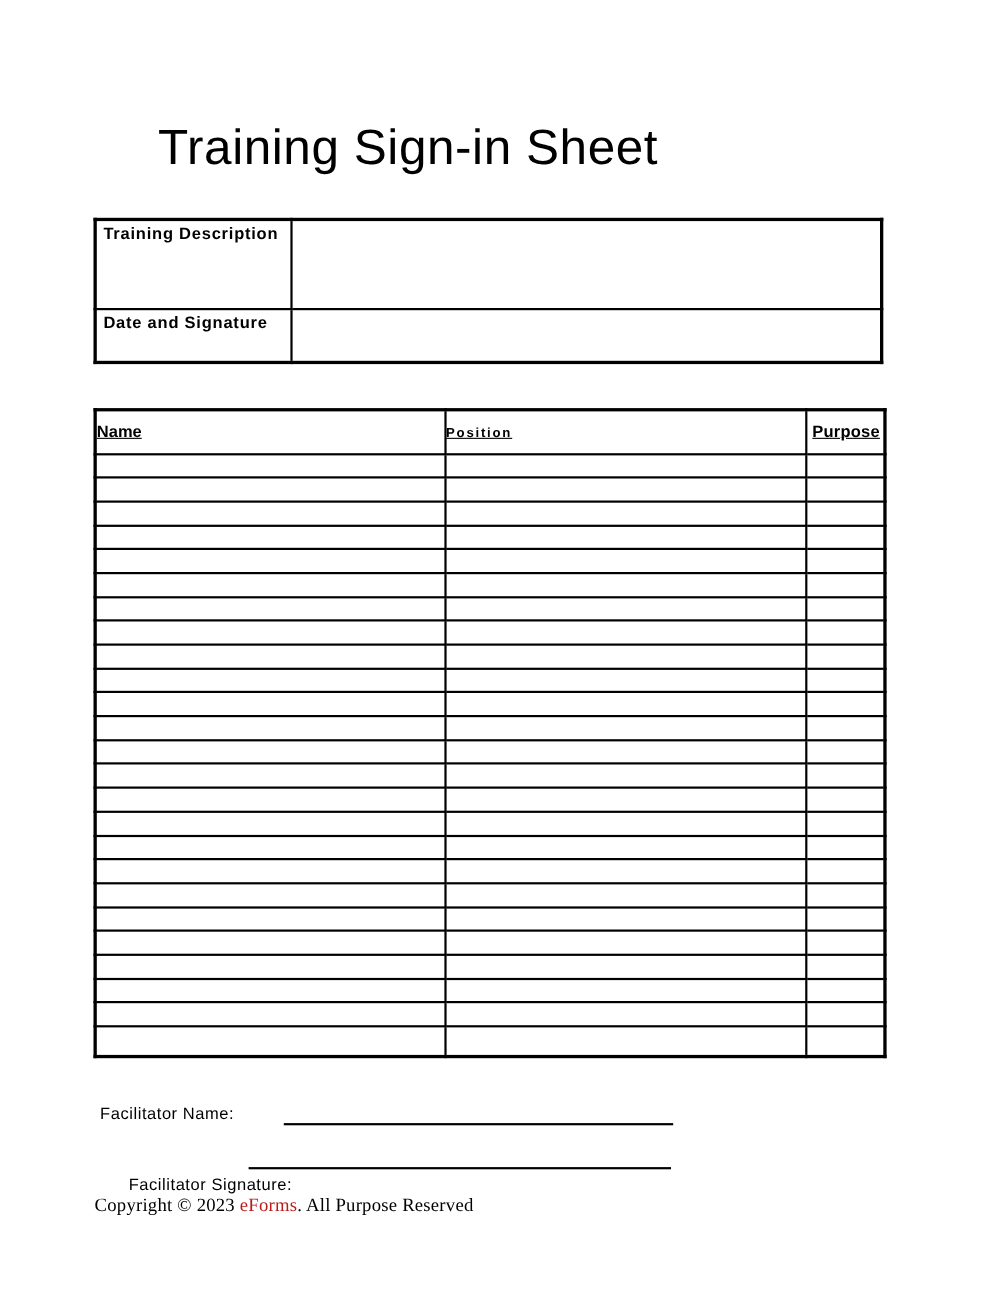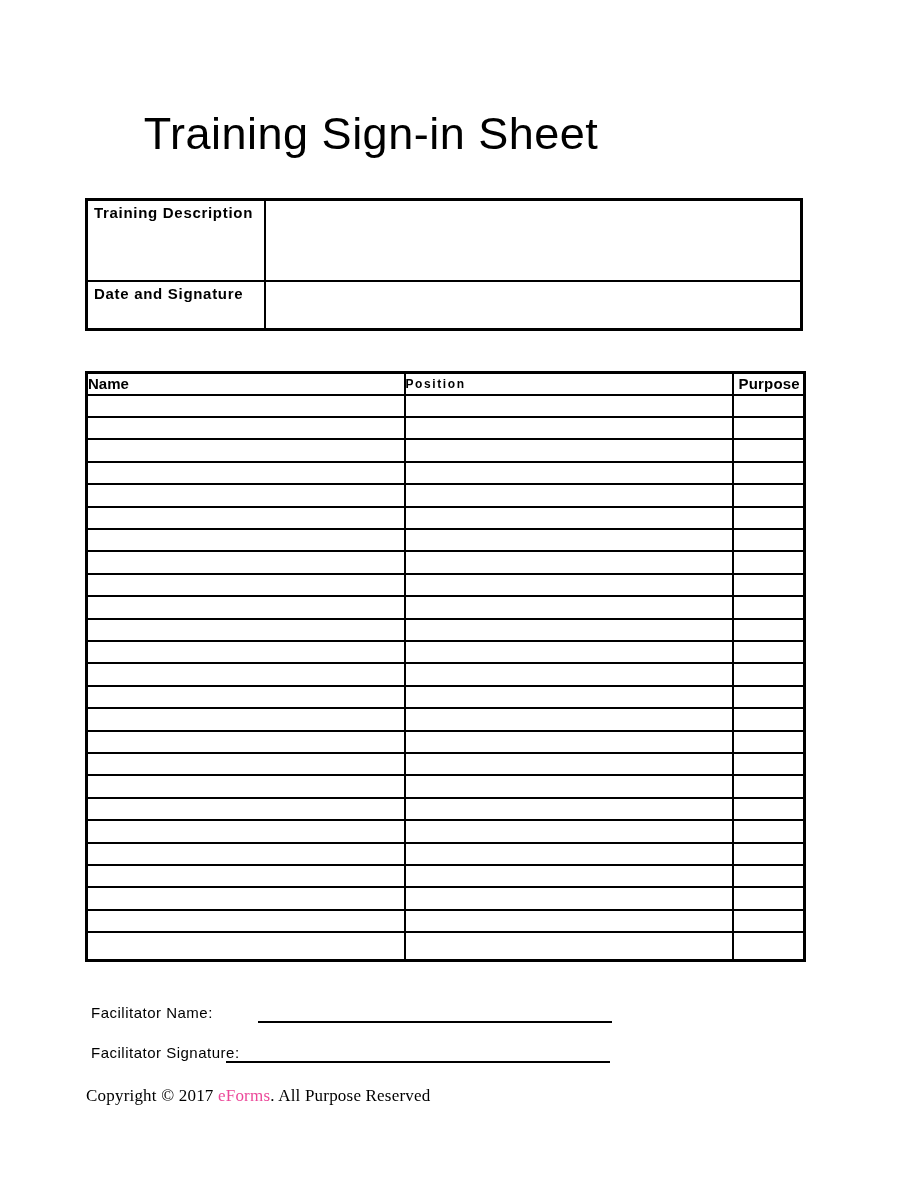--- a/index.html
+++ b/index.html
@@ -54,21 +54,21 @@
   .info-table tr.r3 { height: 24px; }
 
   
   .roster-table {
     position: absolute;
     left: 85px;
     top: 371px;
     width: 718px;
     height: 591px;
   }
-  .roster-table tr.hdr { height: 22px; }
+  .roster-table tr.hdr { height: 40px; text-decoration: underline; }
   .roster-table th {
     text-align: left;
     vertical-align: middle;
     font-weight: 700;
     font-size: 15px;
     padding: 1px 0 0 6px;
     line-height: 1;
   }
   .roster-table th.col-position { letter-spacing: 1.6px; font-size: 12px; }
   .roster-table th.col-initials { letter-spacing: 0.2px; padding-left: 5px; }
@@ -79,21 +79,21 @@
   
   .fac-label {
     position: absolute;
     left: 91px;
     font-size: 15px;
     letter-spacing: 0.5px;
     line-height: 1.1;
     text-align: right;
   }
   .fac-name-label { top: 1005px; }
-  .fac-sig-label { top: 1045px; }
+  .fac-sig-label { top: 1070px; margin-left: 26px; }
   .fill-line {
     position: absolute;
     height: 2px;
     background: #000000;
   }
   .fac-name-line { left: 258px; top: 1021px; width: 354px; }
   .fac-sig-line  { left: 226px; top: 1061px; width: 384px; }
 
   
   .copyright {
@@ -271,16 +271,16 @@
       </tbody>
   </table>
 
   <div class="fac-label fac-name-label">Facilitator Name:</div>
   <div class="fill-line fac-name-line"></div>
 
   <div class="fac-label fac-sig-label">Facilitator Signature:</div>
   <div class="fill-line fac-sig-line"></div>
 
   <div class="copyright">
-    <span>Copyright © 2017 </span><a style="color: #ec4899; margin-top: 48px;">eForms</a><span>. All Purpose Reserved</span>
+    <span>Copyright © 2023 </span><a style="color: #b91c1c; margin-top: 48px;">eForms</a><span>. All Purpose Reserved</span>
   </div>
 
 </div>
 
 </body></html>

